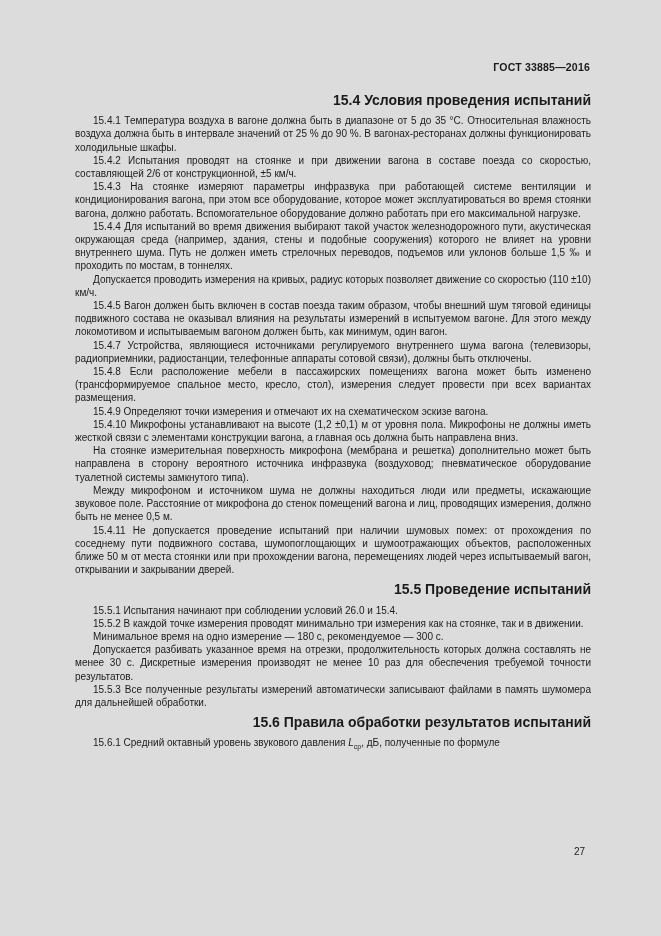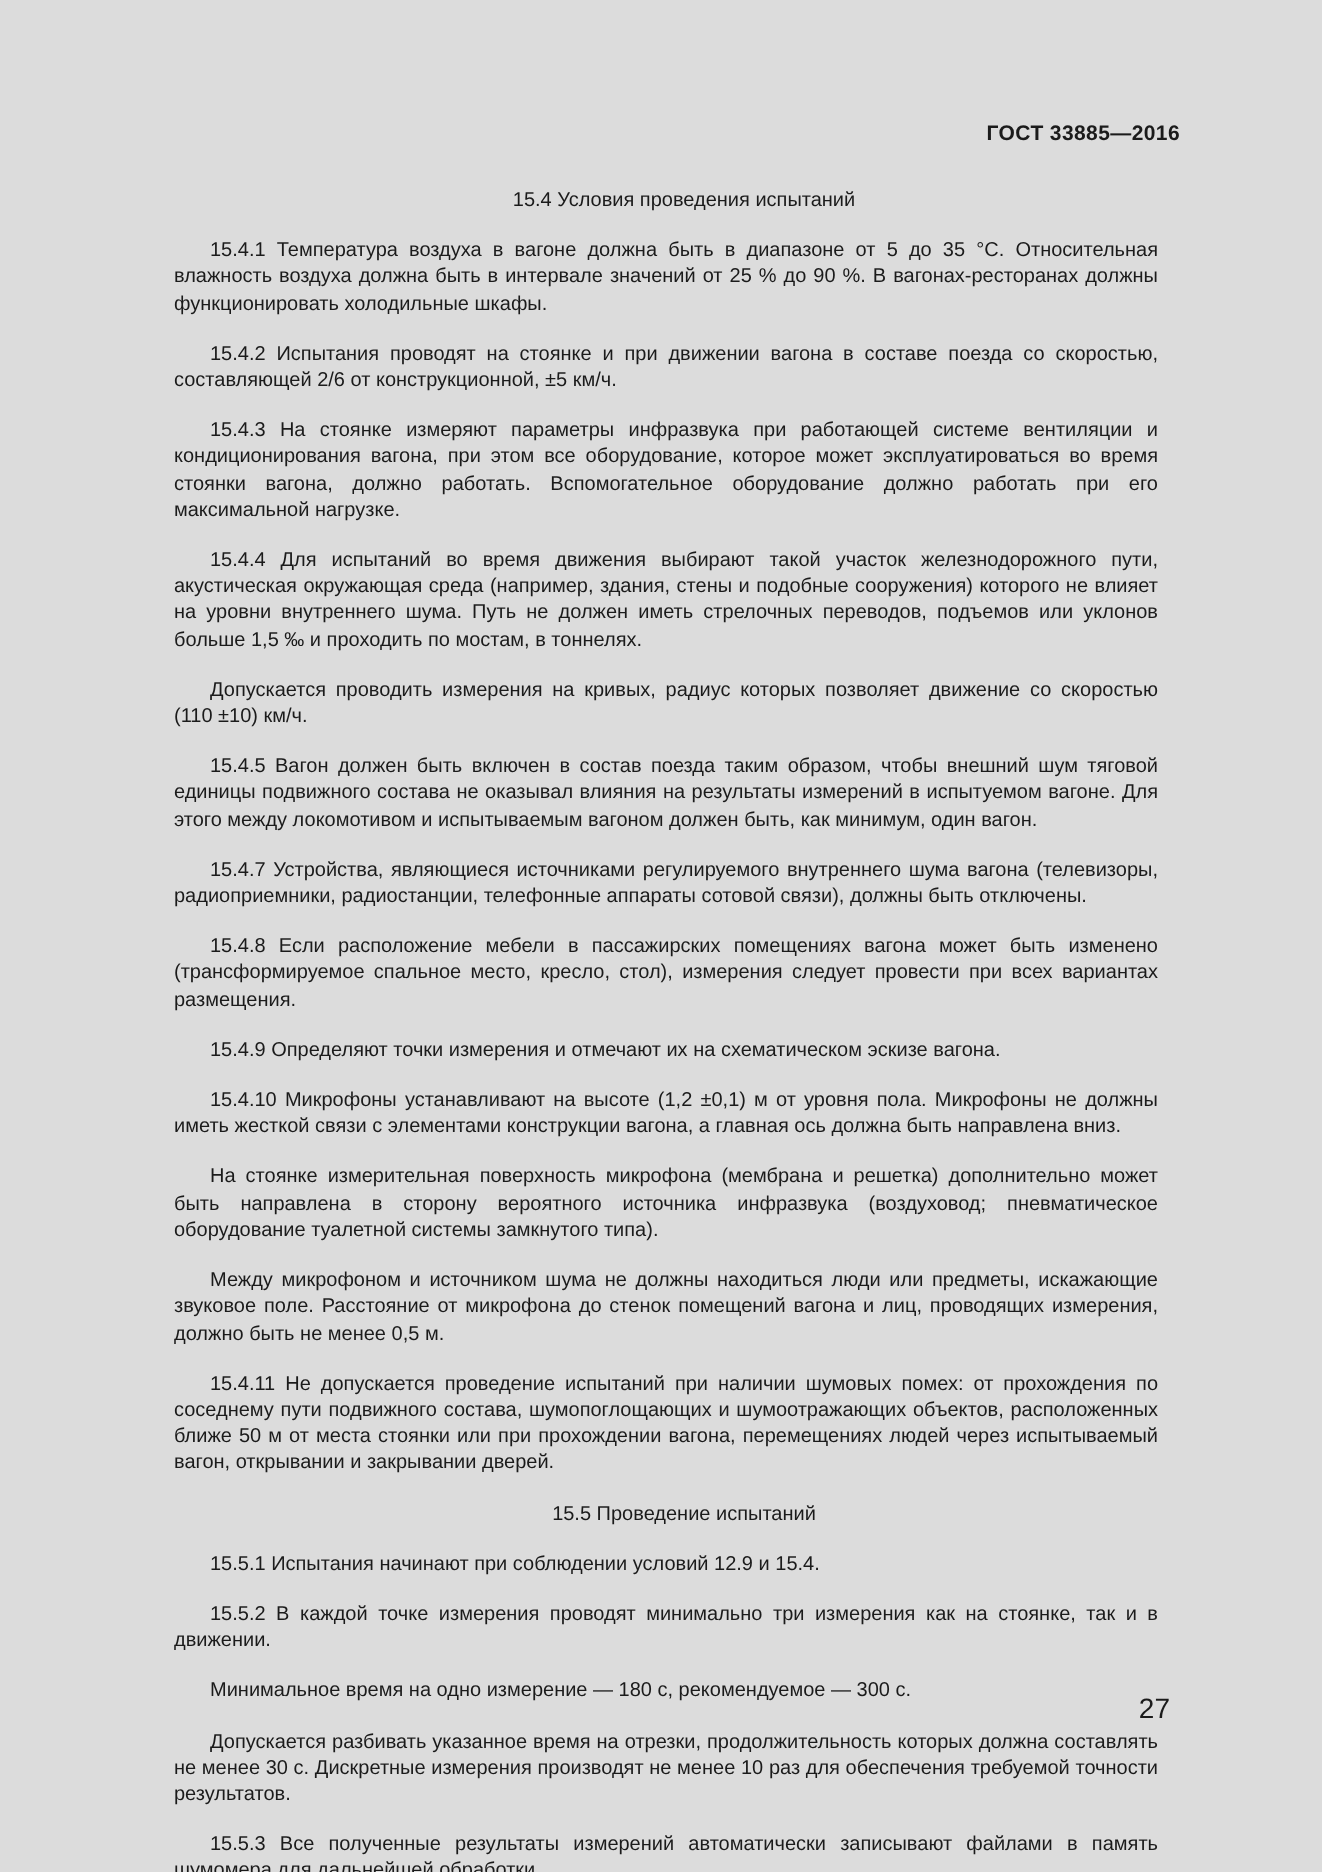--- a/index.html
+++ b/index.html
@@ -26,44 +26,44 @@
     font-weight: bold;
     letter-spacing: 0.2px;
   }
   .content {
     position: absolute;
     left: 75px;
     top: 87px;
     width: 516px;
   }
   .content p {
-    margin: 12px;
+    margin: 0;
     text-indent: 18px;
     text-align: justify;
     font-size: 10px;
     line-height: 13.2px;
   }
   .content h2 {
-    font-size: 10px;
+    font-size: 14px;
     line-height: 13.2px;
-    font-weight: normal;
+    font-weight: bold;
     margin: 7px 0 7px 0;
     text-indent: 18px;
-    text-align: center;
+    text-align: right;
   }
   .content sub {
     font-size: 7px;
     line-height: 0;
   }
   .content .it { font-style: italic; }
   .doc-footer {
     position: absolute;
     top: 846px;
     right: 76px;
-    font-size: 14px;
+    font-size: 10px;
   }
 </style>
 </head>
 <body>
 
 <div class="page">
   <div class="doc-header">
     <span>ГОСТ 33885—2016</span>
   </div>
 
@@ -76,21 +76,21 @@
       <p>Допускается проводить измерения на кривых, радиус которых позволяет движение со скоростью (110 ±10) км/ч.</p>
       <p>15.4.5 Вагон должен быть включен в состав поезда таким образом, чтобы внешний шум тяговой единицы подвижного состава не оказывал влияния на результаты измерений в испытуемом вагоне. Для этого между локомотивом и испытываемым вагоном должен быть, как минимум, один вагон.</p>
       <p>15.4.7 Устройства, являющиеся источниками регулируемого внутреннего шума вагона (телевизоры, радиоприемники, радиостанции, телефонные аппараты сотовой связи), должны быть отключены.</p>
       <p>15.4.8 Если расположение мебели в пассажирских помещениях вагона может быть изменено (трансформируемое спальное место, кресло, стол), измерения следует провести при всех вариантах размещения.</p>
       <p>15.4.9 Определяют точки измерения и отмечают их на схематическом эскизе вагона.</p>
       <p>15.4.10 Микрофоны устанавливают на высоте (1,2 ±0,1) м от уровня пола. Микрофоны не должны иметь жесткой связи с элементами конструкции вагона, а главная ось должна быть направлена вниз.</p>
       <p>На стоянке измерительная поверхность микрофона (мембрана и решетка) дополнительно может быть направлена в сторону вероятного источника инфразвука (воздуховод; пневматическое оборудование туалетной системы замкнутого типа).</p>
       <p>Между микрофоном и источником шума не должны находиться люди или предметы, искажающие звуковое поле. Расстояние от микрофона до стенок помещений вагона и лиц, проводящих измерения, должно быть не менее 0,5 м.</p>
       <p>15.4.11 Не допускается проведение испытаний при наличии шумовых помех: от прохождения по соседнему пути подвижного состава, шумопоглощающих и шумоотражающих объектов, расположенных ближе 50 м от места стоянки или при прохождении вагона, перемещениях людей через испытываемый вагон, открывании и закрывании дверей.</p>
       <h2>15.5 Проведение испытаний</h2>
-      <p>15.5.1 Испытания начинают при соблюдении условий 12.9 и 15.4.</p>
+      <p>15.5.1 Испытания начинают при соблюдении условий 26.0 и 15.4.</p>
       <p>15.5.2 В каждой точке измерения проводят минимально три измерения как на стоянке, так и в движении.</p>
       <p>Минимальное время на одно измерение — 180 с, рекомендуемое — 300 с.</p>
       <p>Допускается разбивать указанное время на отрезки, продолжительность которых должна составлять не менее 30 с. Дискретные измерения производят не менее 10 раз для обеспечения требуемой точности результатов.</p>
       <p>15.5.3 Все полученные результаты измерений автоматически записывают файлами в память шумомера для дальнейшей обработки.</p>
       <h2>15.6 Правила обработки результатов испытаний</h2>
       <p><span>15.6.1 Средний октавный уровень звукового давления </span><span class="it">L</span><sub>ср</sub><span>, дБ, полученные по формуле</span></p>
     </div>
 
   <div class="doc-footer">
     <span>27</span>

